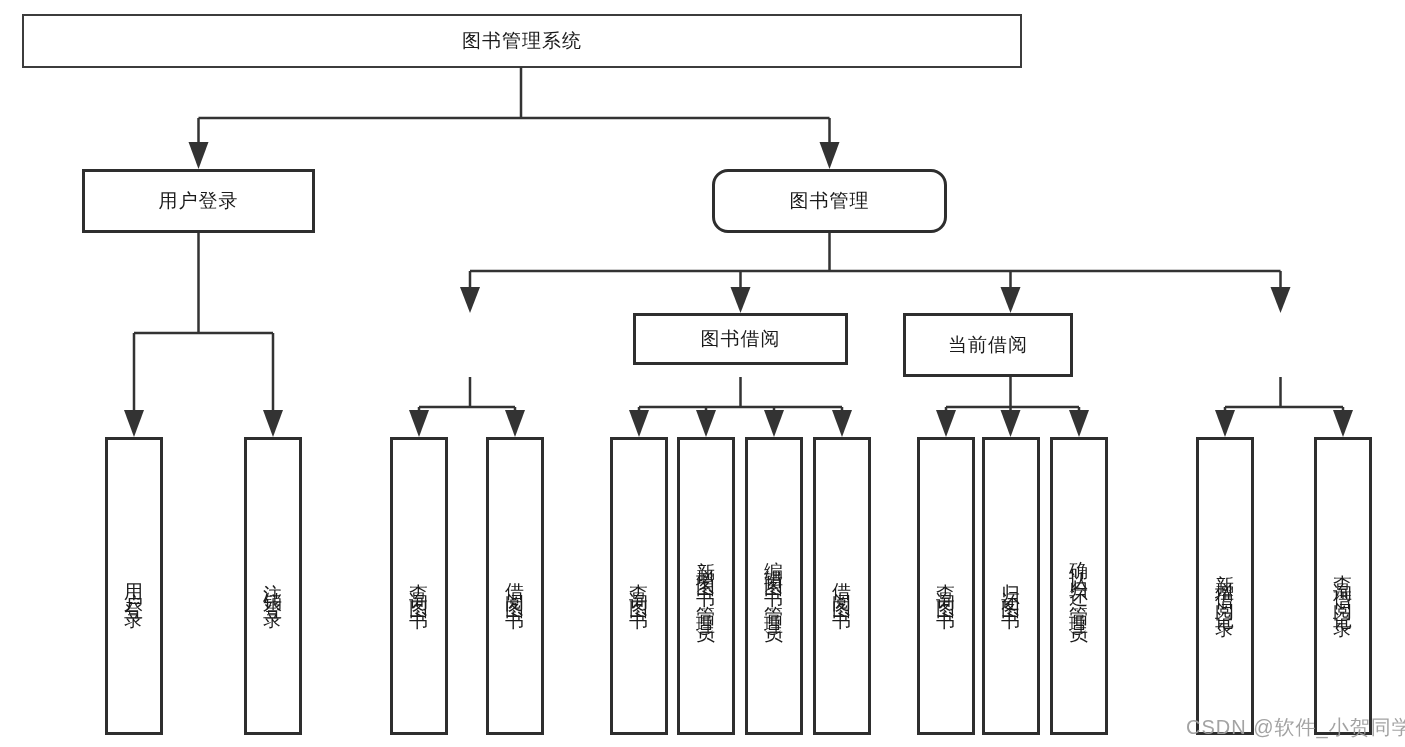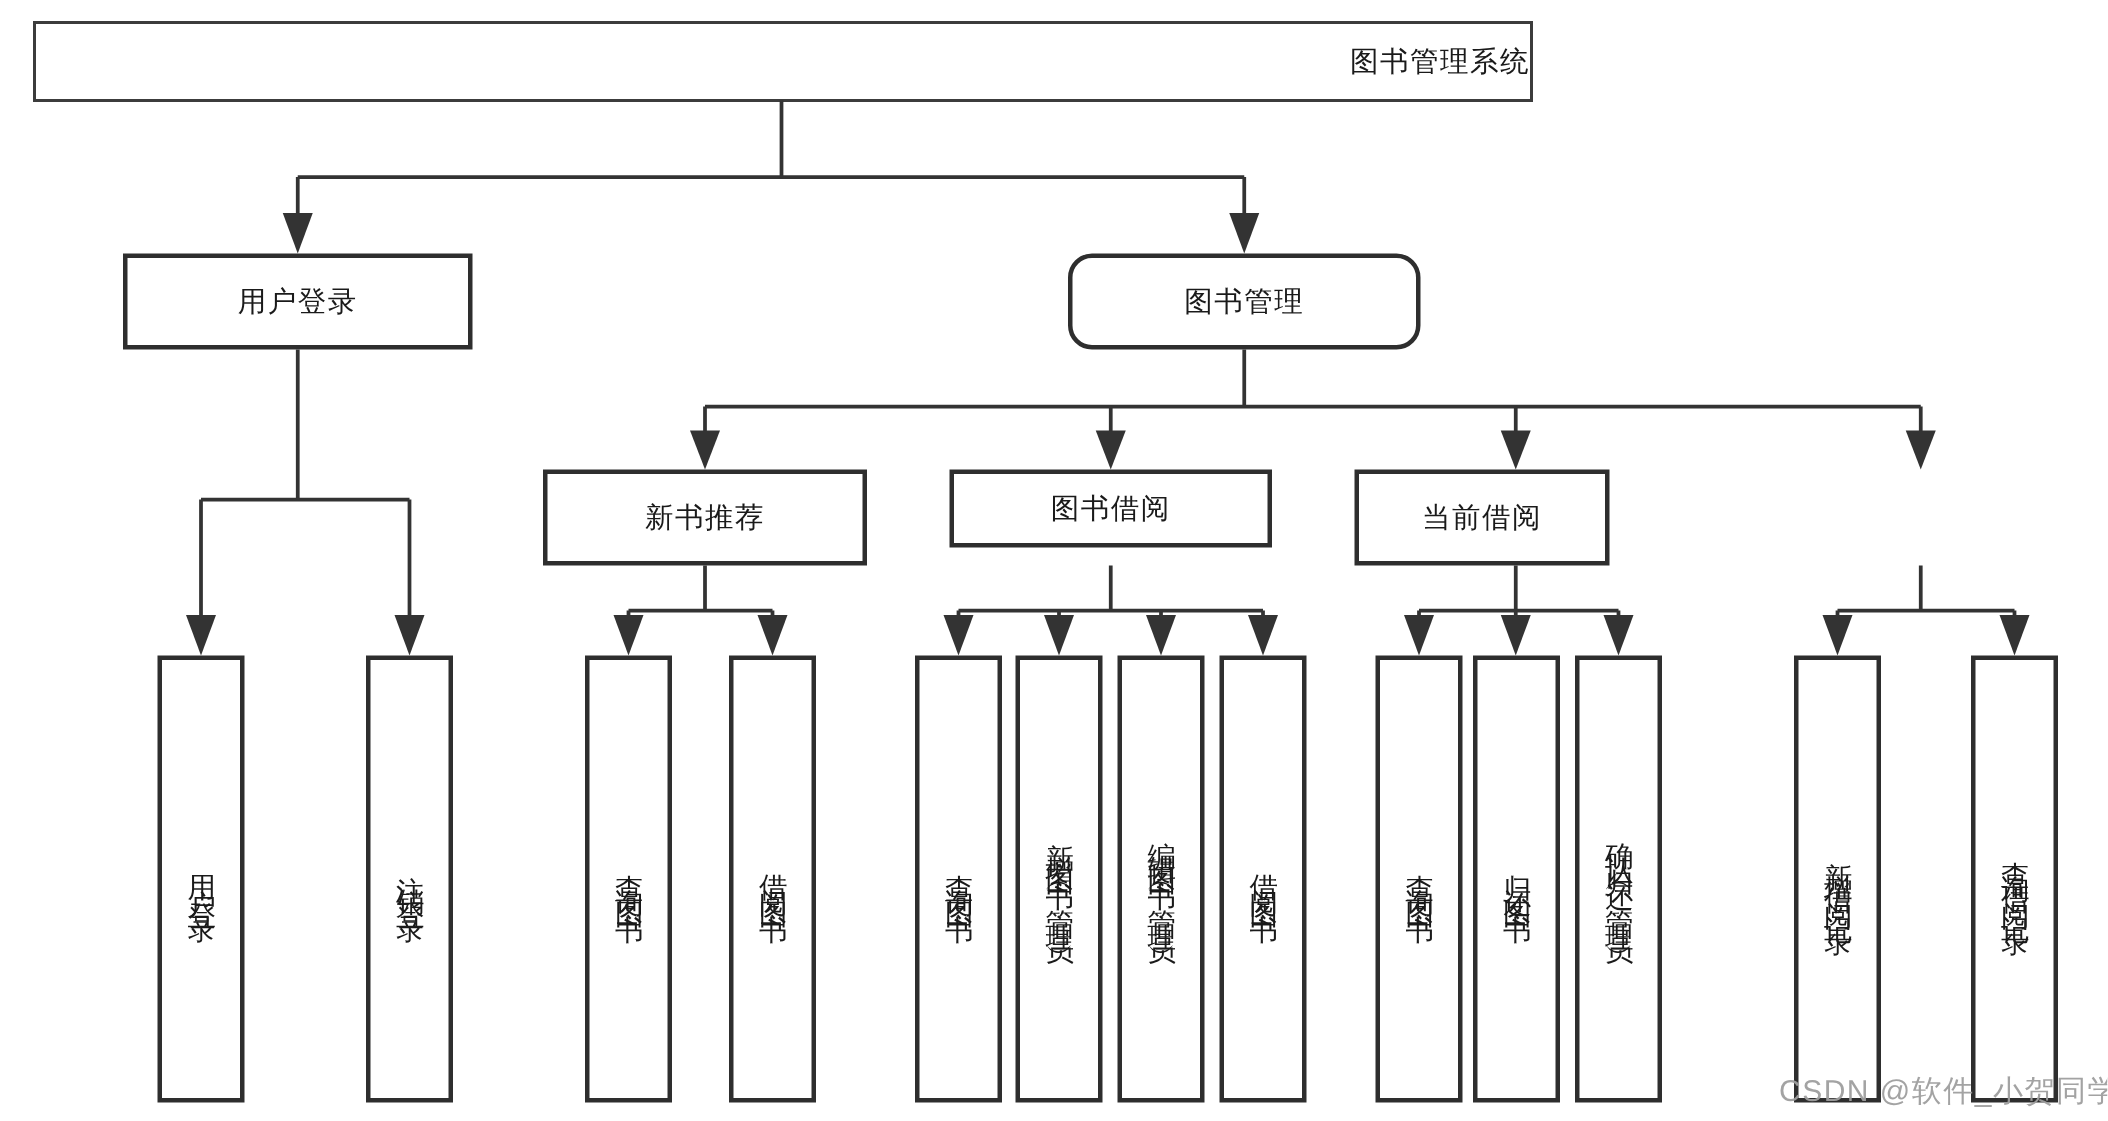--- a/index.html
+++ b/index.html
@@ -21,21 +21,21 @@
   .box {
     position: absolute;
     background: #ffffff;
     border: 3px solid #2e2e2e;
     box-sizing: border-box;
     display: flex;
     align-items: center;
     justify-content: center;
     z-index: 2;
   }
-  .box.root { border-width: 2px; border-color: #3c3c3c; justify-content: flex-end; }
+  .box.root { border-width: 2px; border-color: #3c3c3c; }
   .hlabel {
     font-size: 19px;
     color: #1a1a1a;
     letter-spacing: 1px;
     white-space: nowrap;
   }
   .leaf {
     position: absolute;
     top: 437px;
     width: 58px;
@@ -117,23 +117,20 @@
     <span class="hlabel">图书管理系统</span>
   </div>
 
   <div class="box" style="left:82px; top:169px; width:233px; height:64px;">
     <span class="hlabel">用户登录</span>
   </div>
   <div class="box" style="left:712px; top:169px; width:235px; height:64px;border-radius:16px;">
     <span class="hlabel">图书管理</span>
   </div>
 
-  <div class="box" style="left:362px; top:313px; width:216px; height:64px;">
-    <span class="hlabel">新书推荐</span>
-  </div>
   <div class="box" style="left:633px; top:313px; width:215px; height:52px;">
     <span class="hlabel">图书借阅</span>
   </div>
   <div class="box" style="left:903px; top:313px; width:170px; height:64px;">
     <span class="hlabel">当前借阅</span>
   </div>
 
   <div class="leaf" style="left:105px;">
     <span class="vtext">用户登录</span>
   </div>

